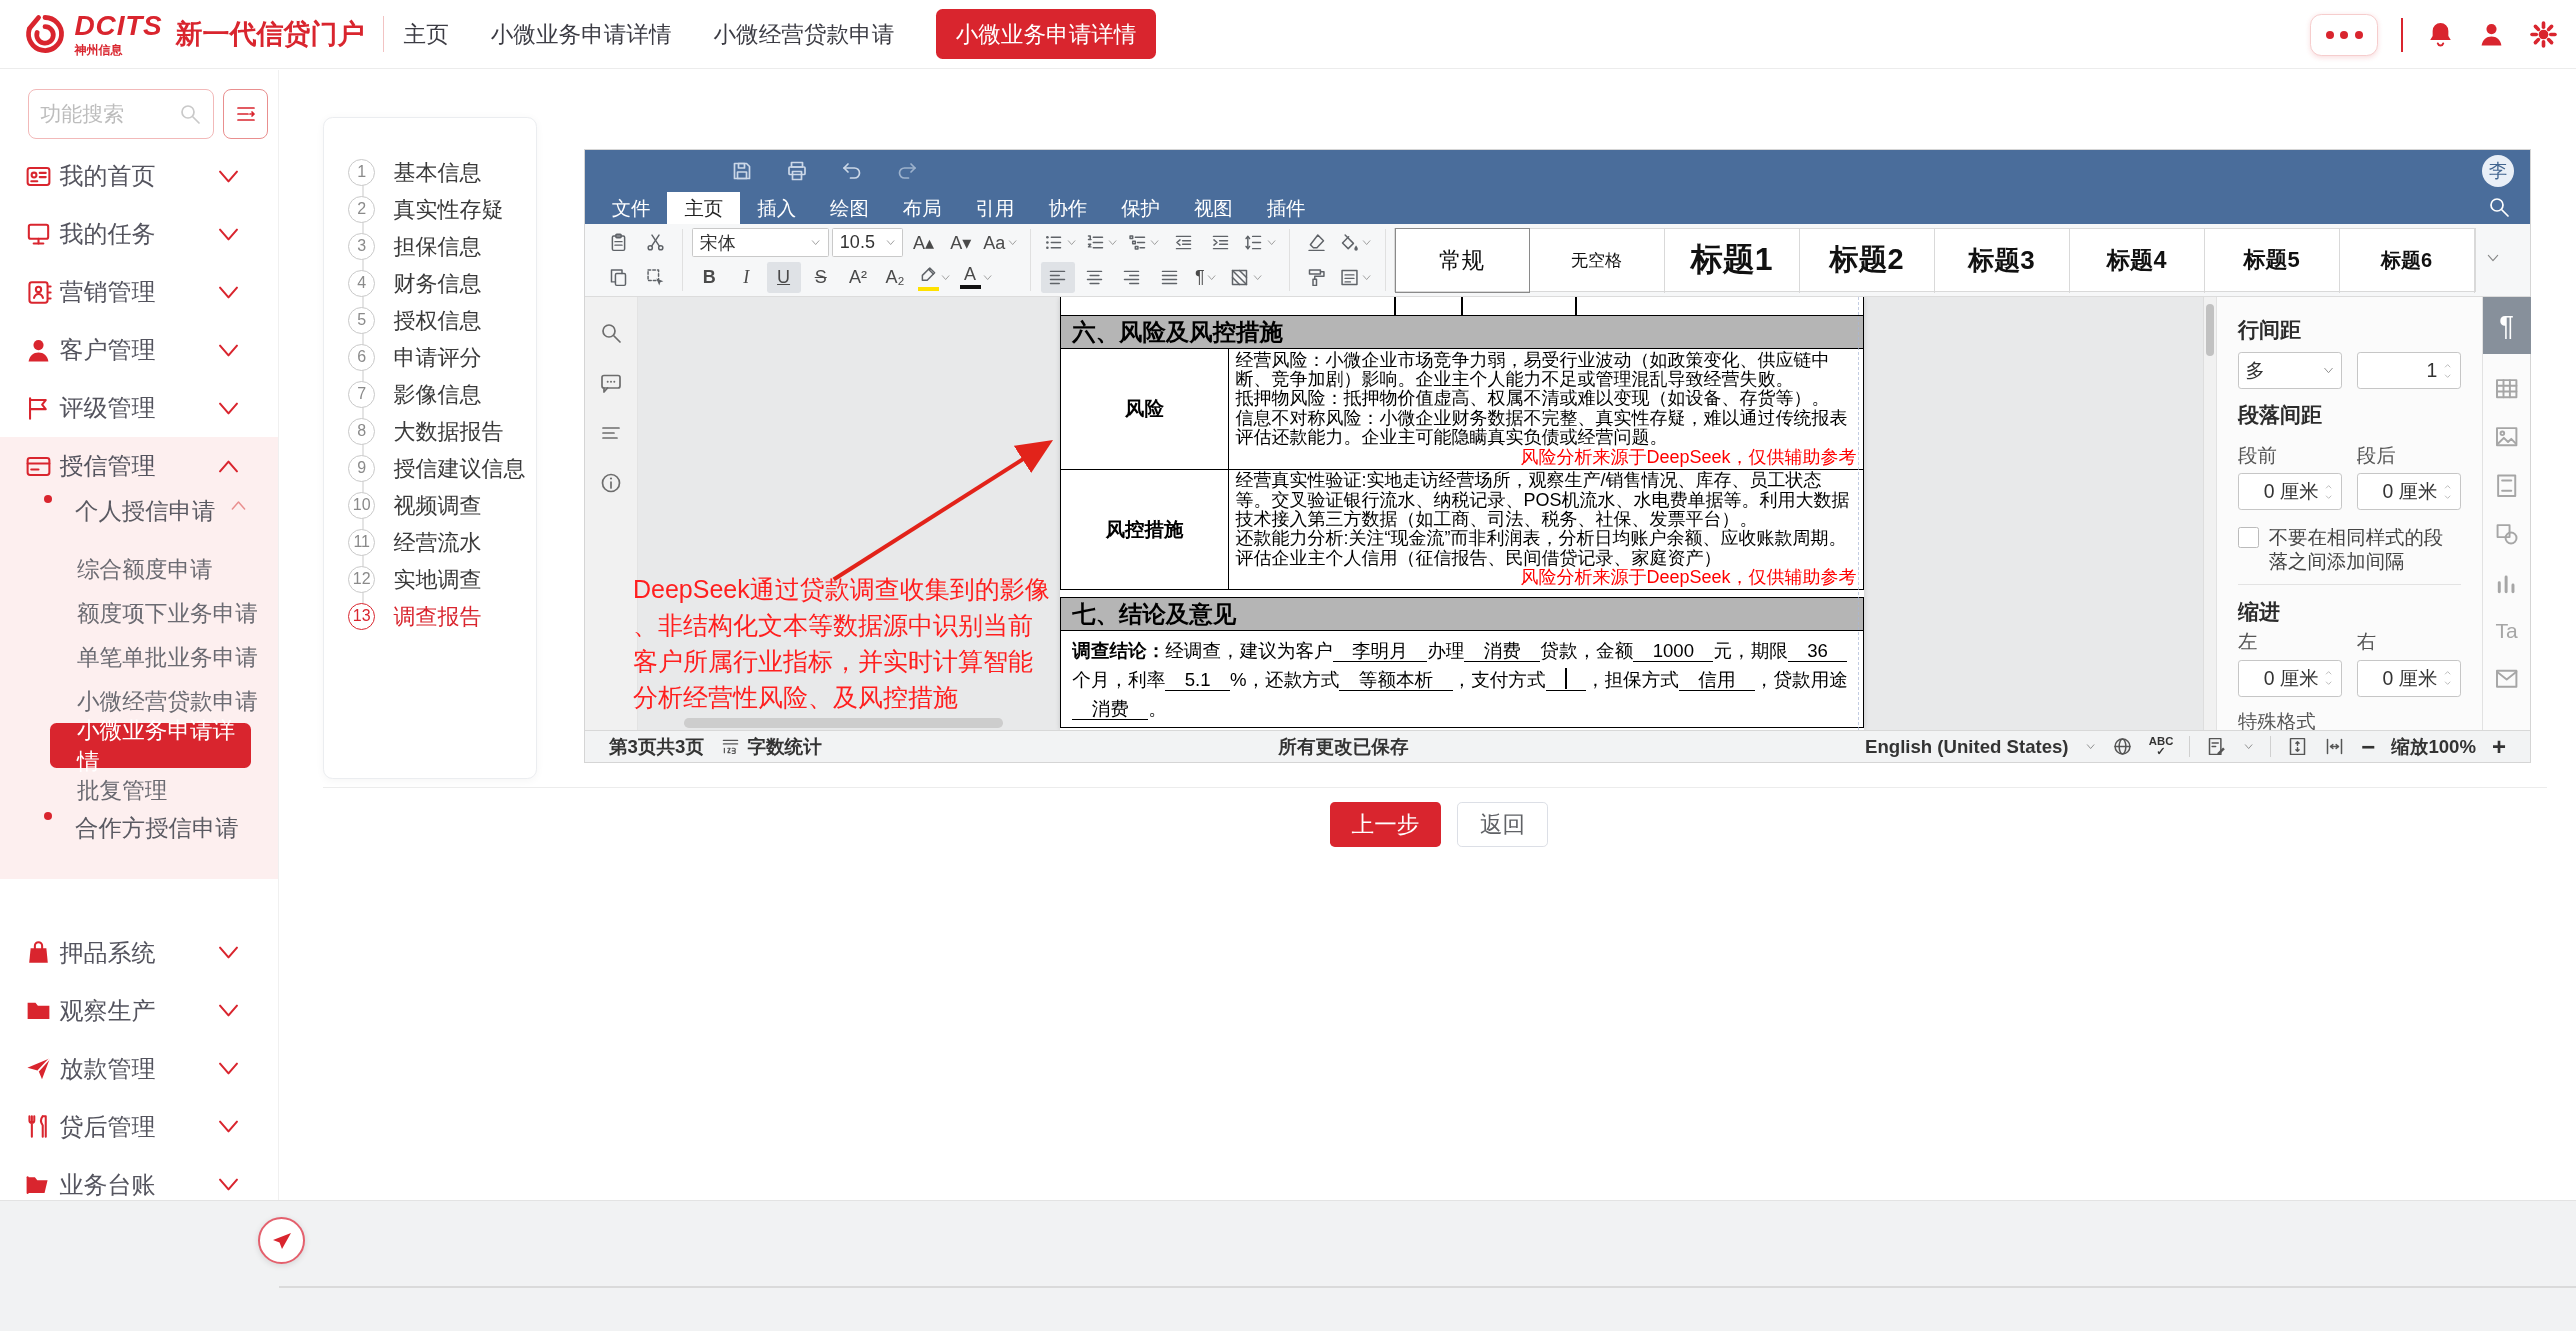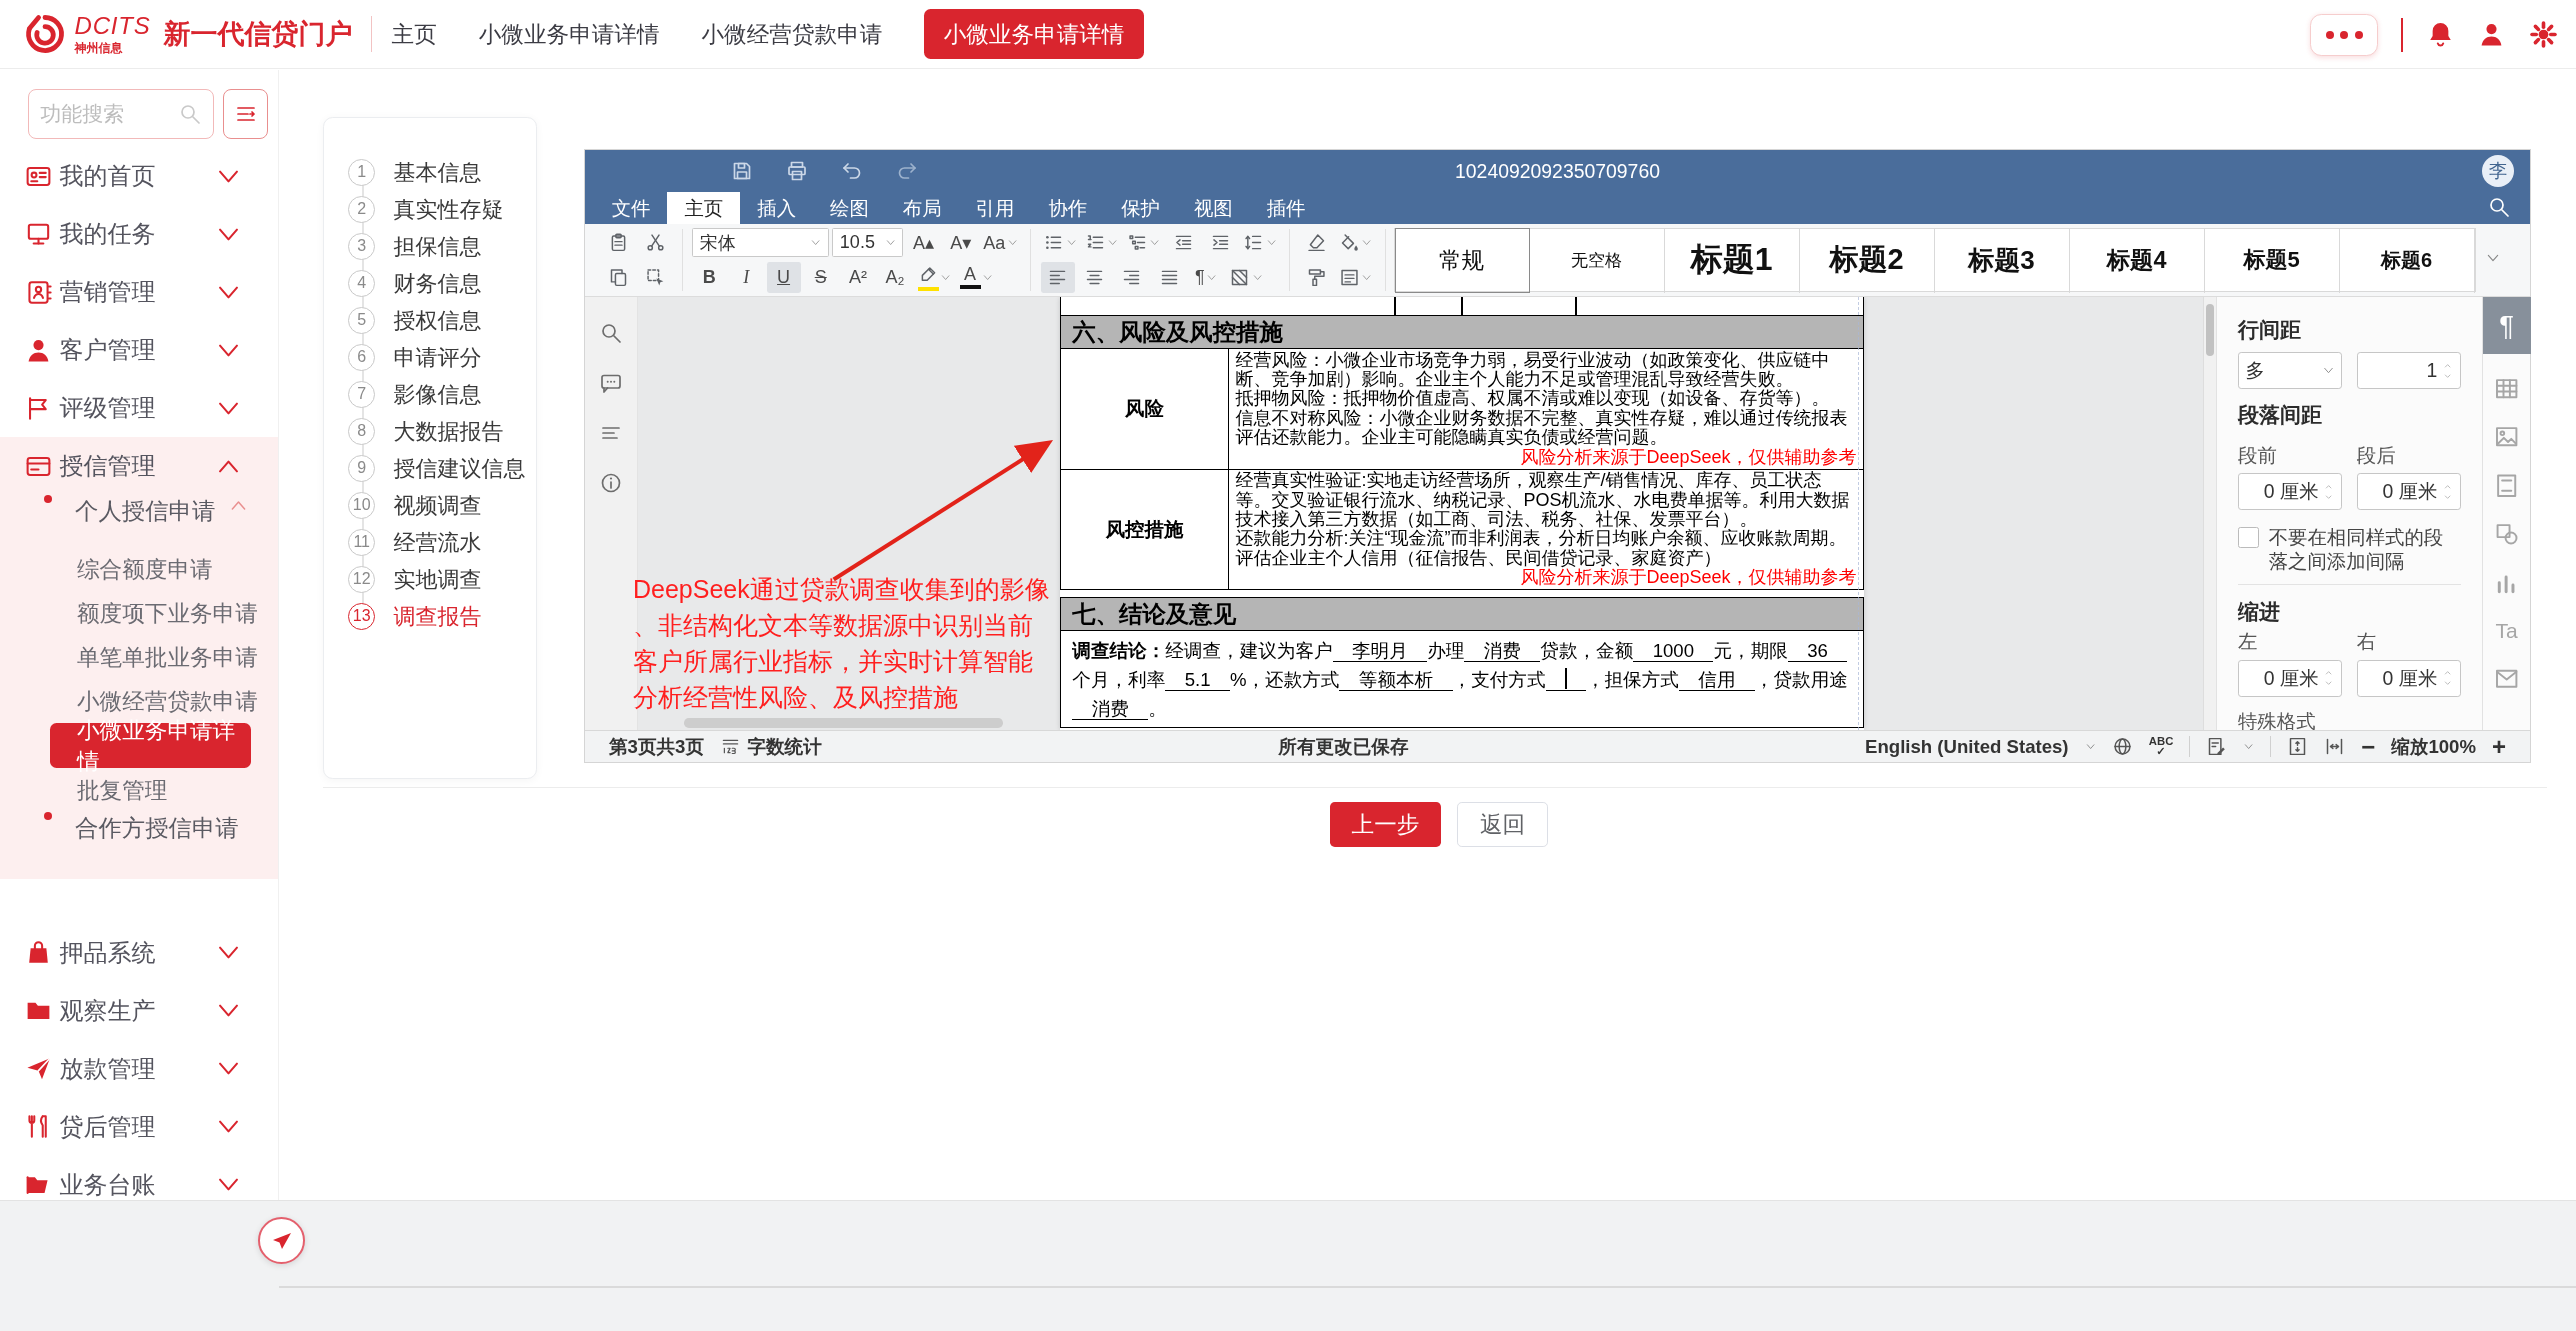--- a/index.html
+++ b/index.html
@@ -4,21 +4,21 @@
 <style>
   *{box-sizing:border-box;margin:0;padding:0}
   html,body{width:2576px;height:1331px}
   body{font-family:"Liberation Sans",sans-serif;background:#fff;position:relative;overflow:hidden;color:#333}
   .ic{display:inline-flex;align-items:center;justify-content:center}
   .ic svg{width:100%;height:100%}
   
   #topbar{position:absolute;top:0;left:0;right:0;height:69px;background:#fff;border-bottom:0.8px solid #ececec;display:flex;align-items:center;z-index:20}
   #logo{width:44px;height:44px;margin-left:22.6px;color:#d9252e}
   #brand{margin-left:8px;color:#d9252e;line-height:1}
-  #brand .acr{font-size:24px;font-weight:normal;font-style:italic;letter-spacing:0.8px}
+  #brand .acr{font-size:28px;font-weight:bold;font-style:italic;letter-spacing:0.8px}
   #brand .sub{font-size:12px;font-weight:bold;margin-top:3.2px}
   #portal{margin-left:13px;font-size:27px;font-weight:bold;color:#d9252e}
   #nav-div{width:1.6px;height:36px;background:#f2c3c3;margin:0 19.4px 0 18px}
   #nav-tabs{display:flex;align-items:center;gap:42px}
   .nav-tab{font-size:22.6px;color:#3c3c44;cursor:pointer;white-space:nowrap}
   .nav-tab.active{background:#d9252e;color:#fff;border-radius:6.5px;padding:9.7px 19.4px}
   #top-icons{position:absolute;right:18px;top:0;height:69px;display:flex;align-items:center;gap:22.6px}
   #more-pill{width:68px;height:42px;border:1.6px solid #f6cdcd;border-radius:11.3px;display:flex;align-items:center;justify-content:center;gap:6.5px;box-shadow:0 1.6px 4.8px rgba(217,37,46,.15);background:#fff}
   #more-pill i{width:8px;height:8px;border-radius:50%;background:#d9252e}
   .top-div{width:2.4px;height:34px;background:#d9252e}
@@ -562,21 +562,20 @@
         </span>
         <span class="ic dim">
           <svg viewBox="0 0 24 24">
             <g fill="none" stroke="currentColor" stroke-width="1.7" stroke-linecap="round" stroke-linejoin="round">
               <path d="M16 5l4 4-4 4"></path>
               <path d="M20 9H9.5a5 5 0 0 0 0 10h4"></path>
             </g>
           </svg>
         </span>
       </div>
-    <div id="doc-id">1024092092350709760</div>
     <div id="e-avatar">李</div>
   </div>
   <div id="e-menu">
 
   <div class="e-tab">文件</div>
       <div class="e-tab active">主页</div>
       <div class="e-tab">插入</div>
       <div class="e-tab">绘图</div>
       <div class="e-tab">布局</div>
       <div class="e-tab">引用</div>

